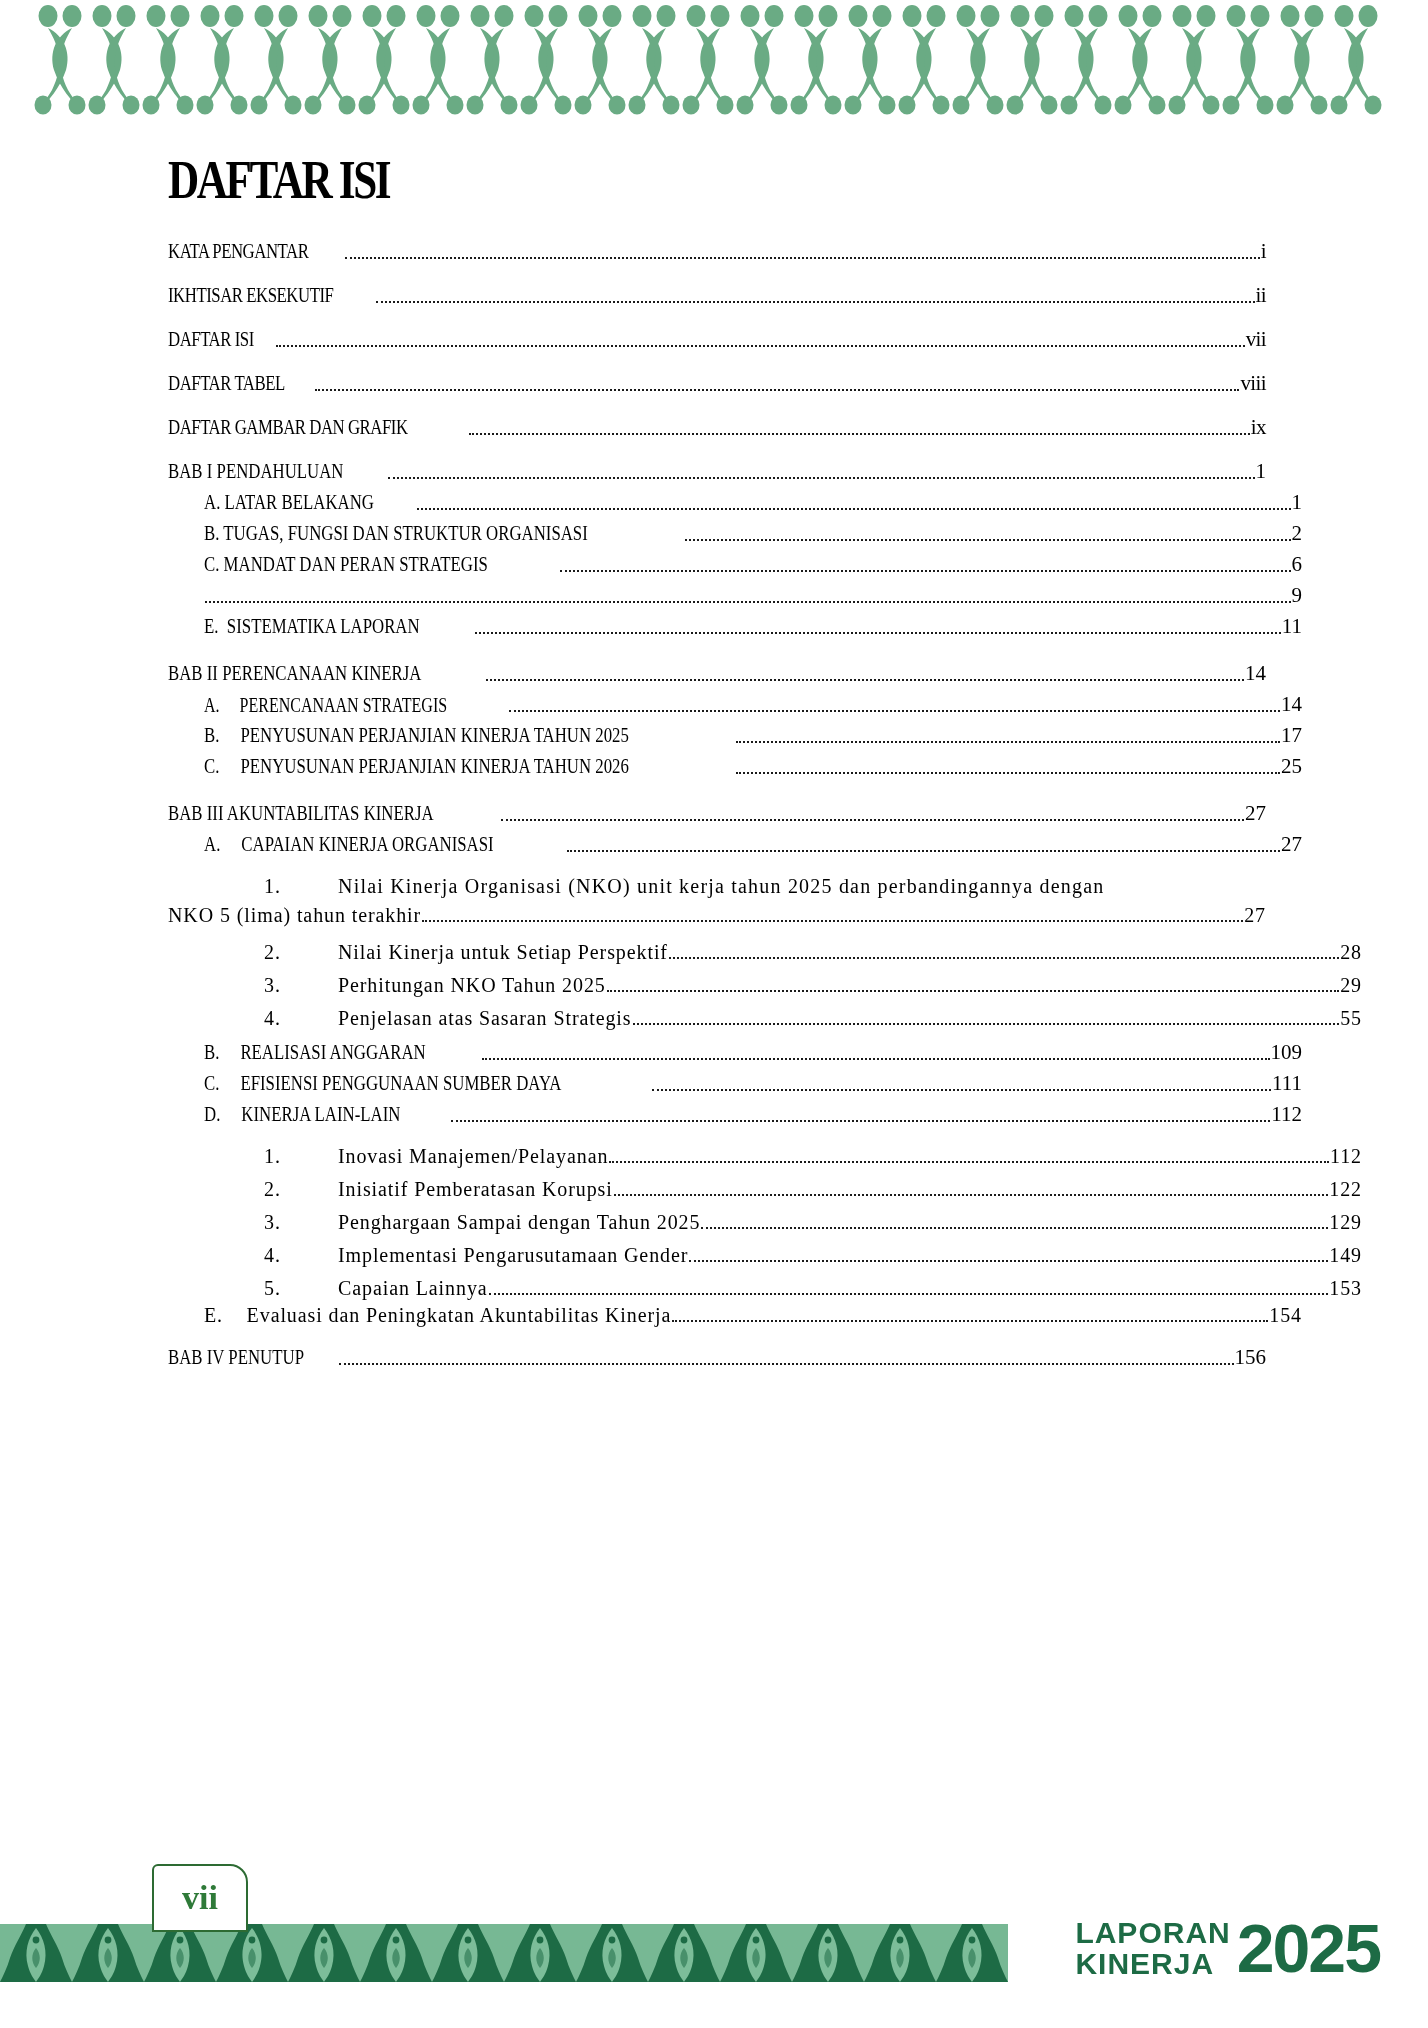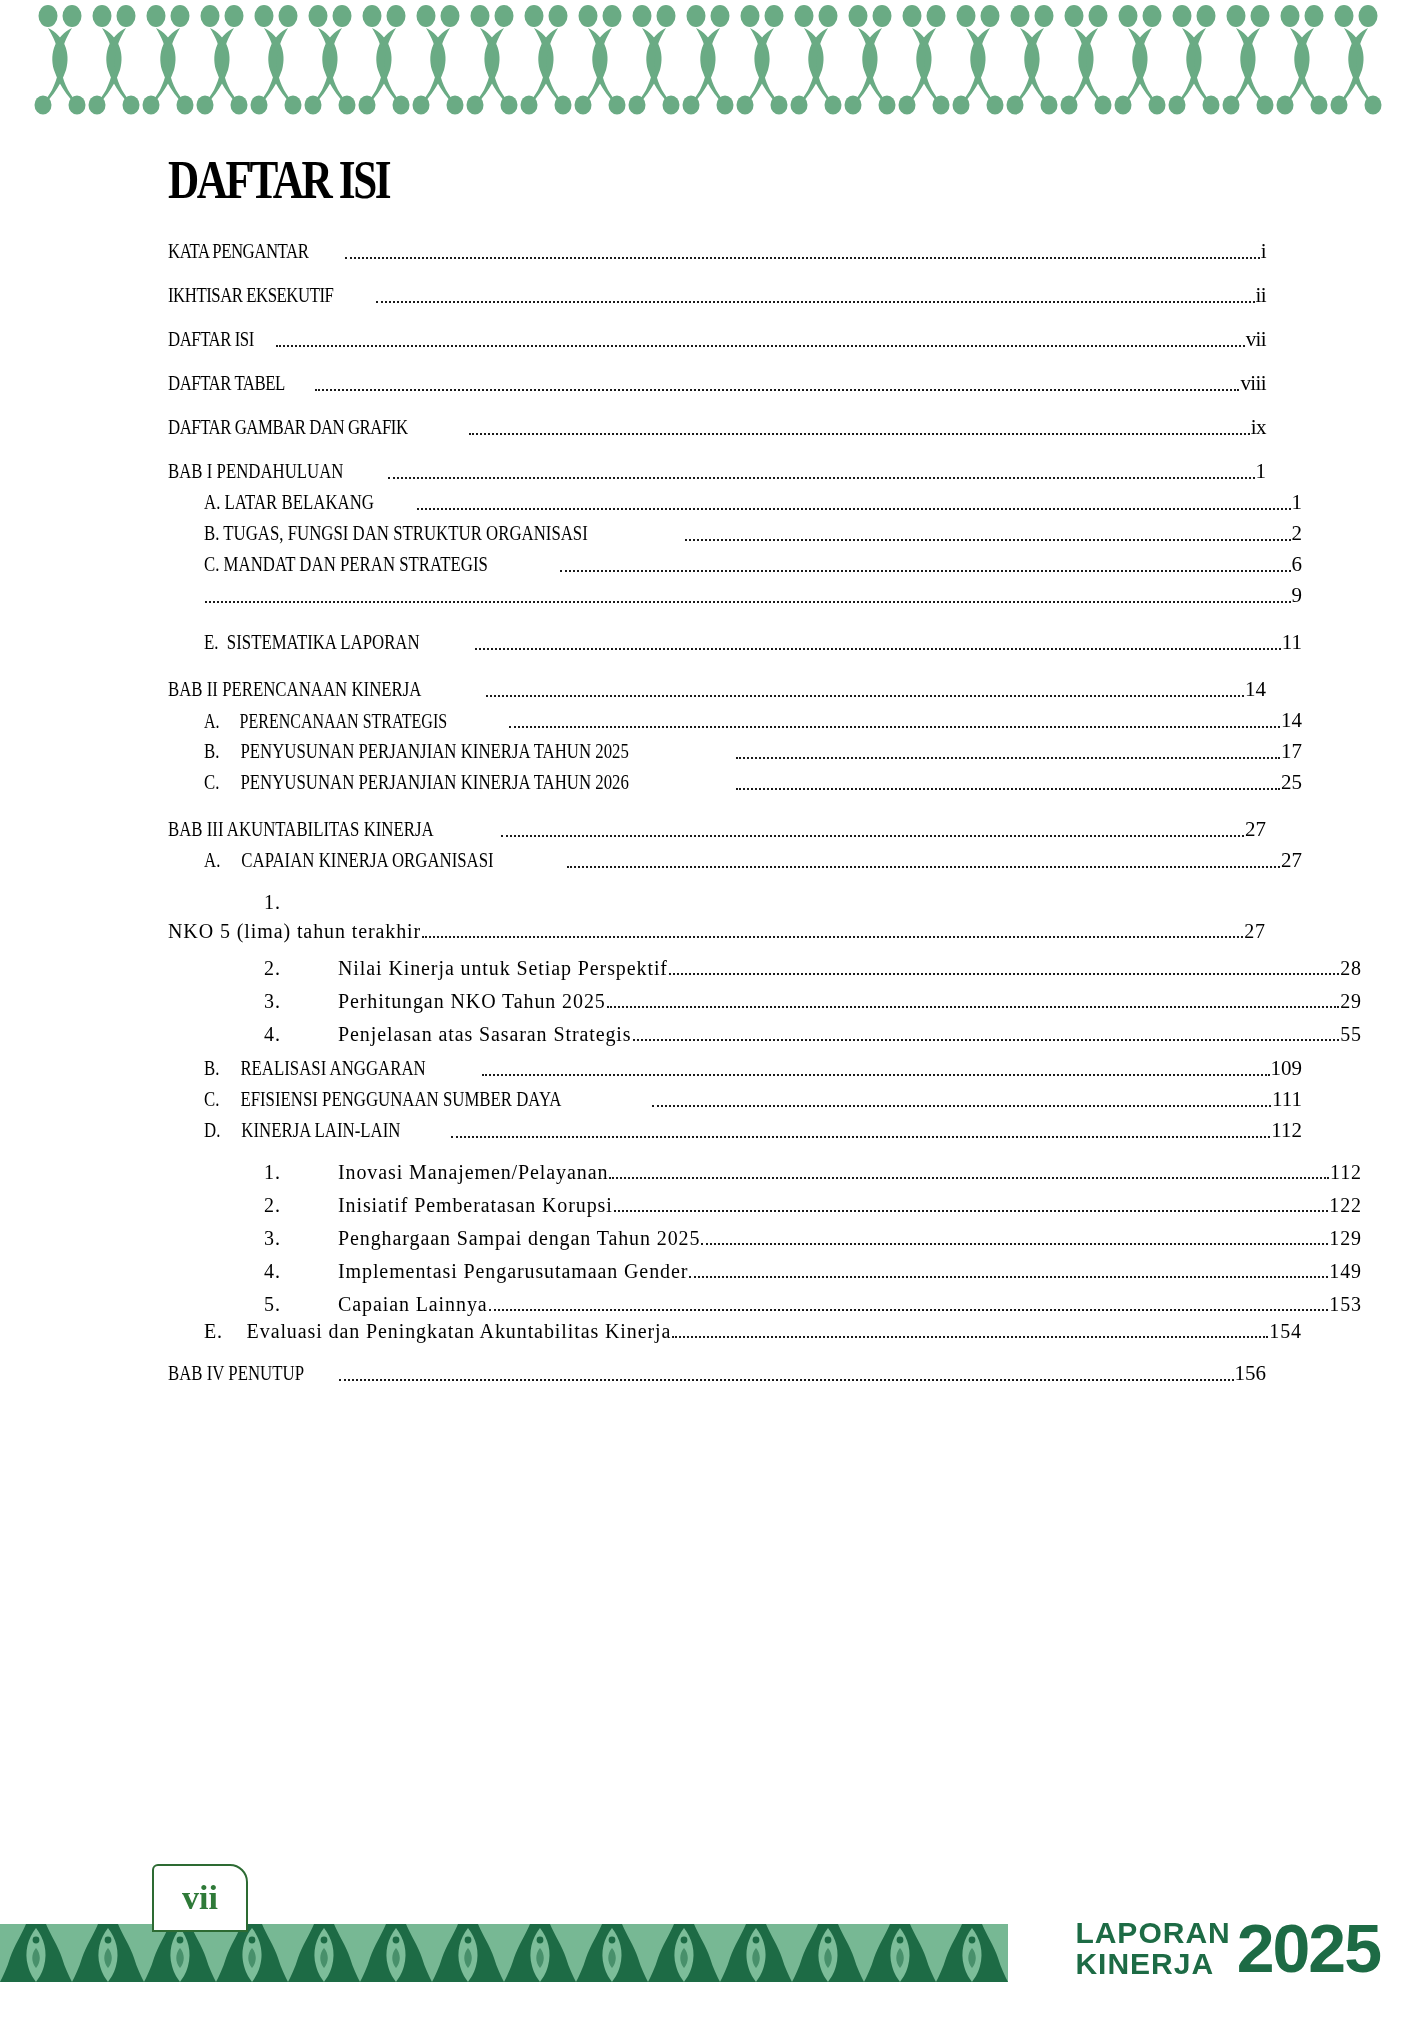--- a/index.html
+++ b/index.html
@@ -276,21 +276,21 @@
       <span class="dots"></span>
       <span class="pg" style="font-size:21px;">6</span>
     </div>
     <div class="row lvl-sub">
       <span class="dots"></span>
       <span class="pg" style="font-size:21px;">9</span>
     </div>
     <div class="row lvl-sub">
       <span class="lbl" style="font-size:21px;"><span class="sq">E.  SISTEMATIKA LAPORAN</span></span>
       <span class="dots"></span>
-      <span class="pg" style="font-size:21px;margin-top:16px;">11</span>
+      <span class="pg" style="font-size:21px;">11</span>
     </div>
   </div>
 
   <div style="margin-top:22px;">
     <div class="row lvl-bab">
       <span class="lbl" style="font-size:21px;"><span class="sq">BAB II PERENCANAAN KINERJA</span></span>
       <span class="dots"></span>
       <span class="pg" style="font-size:21px;">14</span>
     </div>
     <div class="row lvl-sub2">
@@ -317,20 +317,21 @@
       <span class="pg" style="font-size:21px;">27</span>
     </div>
     <div class="row lvl-sub2">
       <span class="lbl" style="font-size:21px;"><span class="sq">A.     CAPAIAN KINERJA ORGANISASI</span></span>
       <span class="dots"></span>
       <span class="pg" style="font-size:21px;">27</span>
     </div>
 
     <div class="row num-row wide" style="margin-top:18px;margin-bottom:6px;">
       <span class="idx">1.</span>
+      <span class="lbl" style="letter-spacing:1.2px;">Nilai Kinerja Organisasi (NKO) unit kerja tahun 2025 dan perbandingannya dengan</span>
     </div>
     <div class="row cont-row wide" style="margin-bottom:14px;justify-content:center;">
       <span class="lbl">NKO 5 (lima) tahun terakhir</span>
       <span class="dots"></span>
       <span class="pg">27</span>
     </div>
 
     <div class="row num-row wide">
       <span class="idx">2.</span>
       <span class="lbl">Nilai Kinerja untuk Setiap Perspektif</span>

